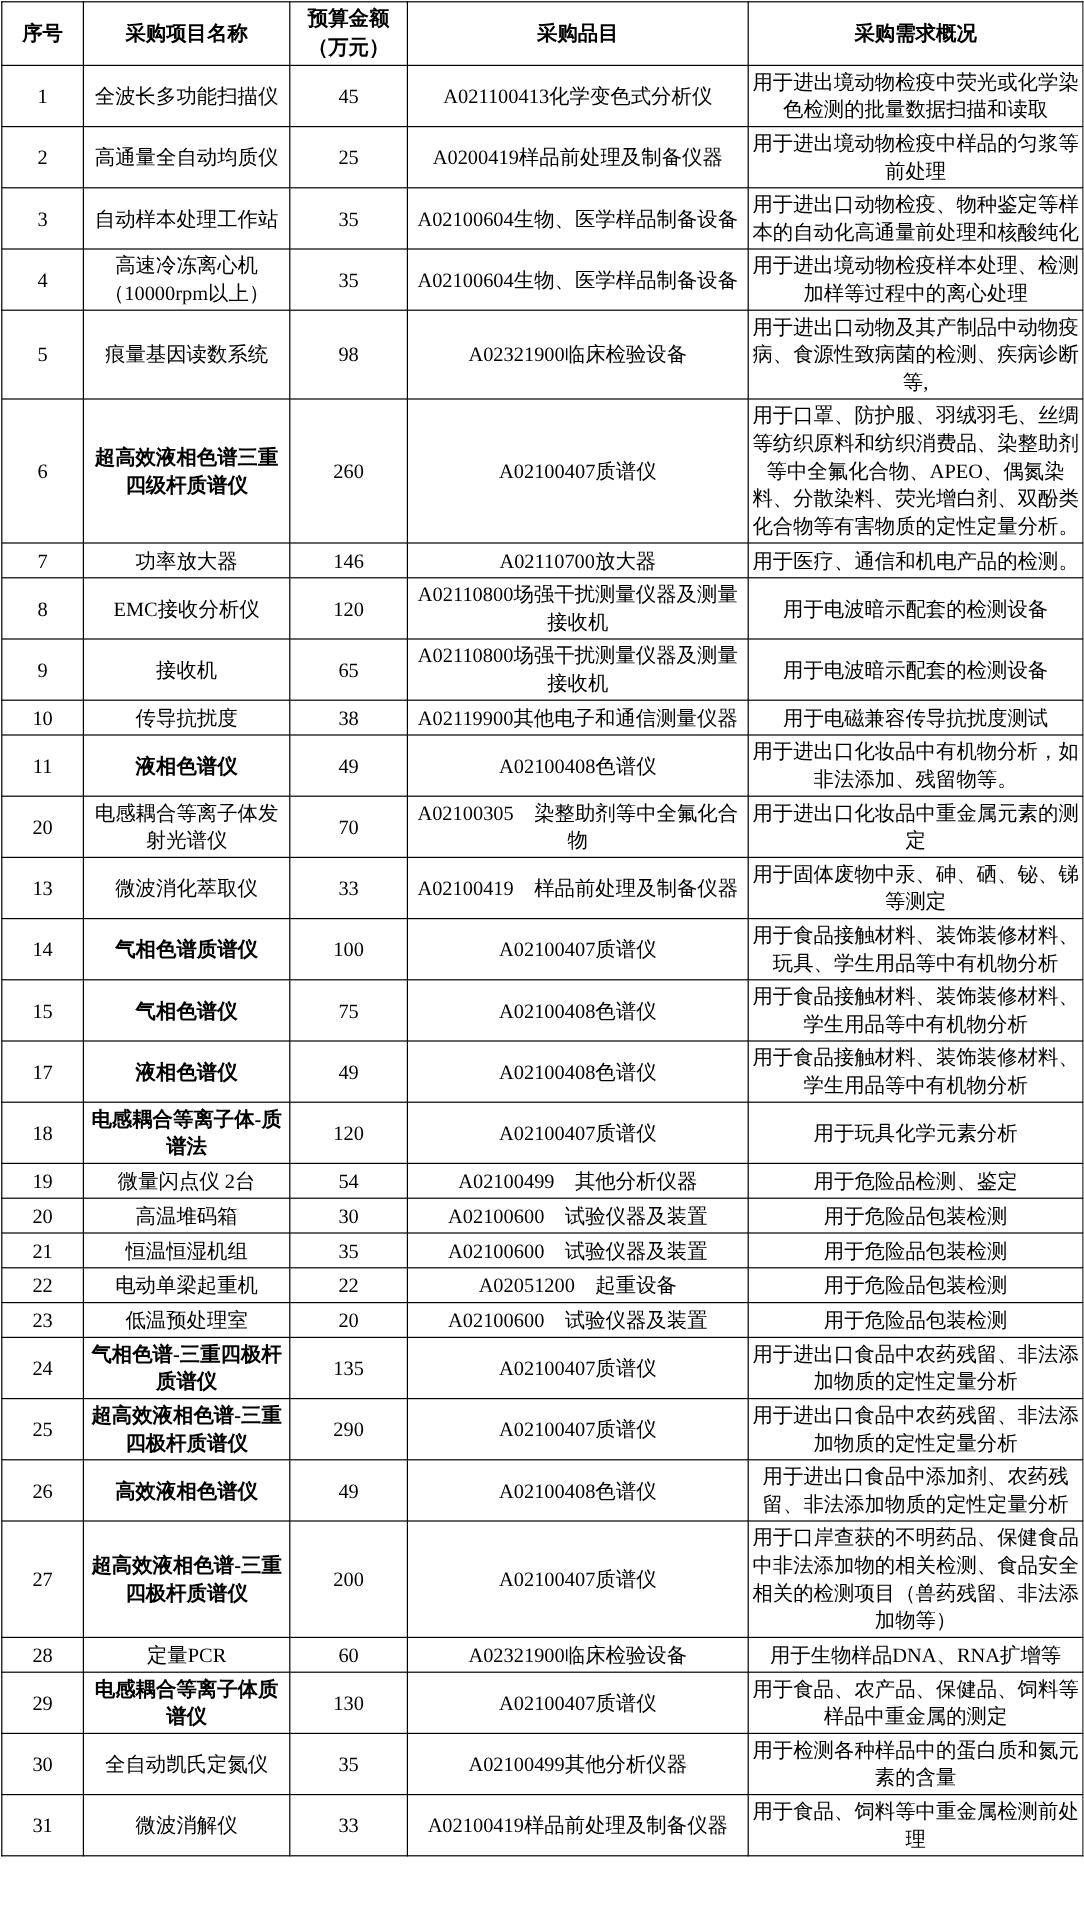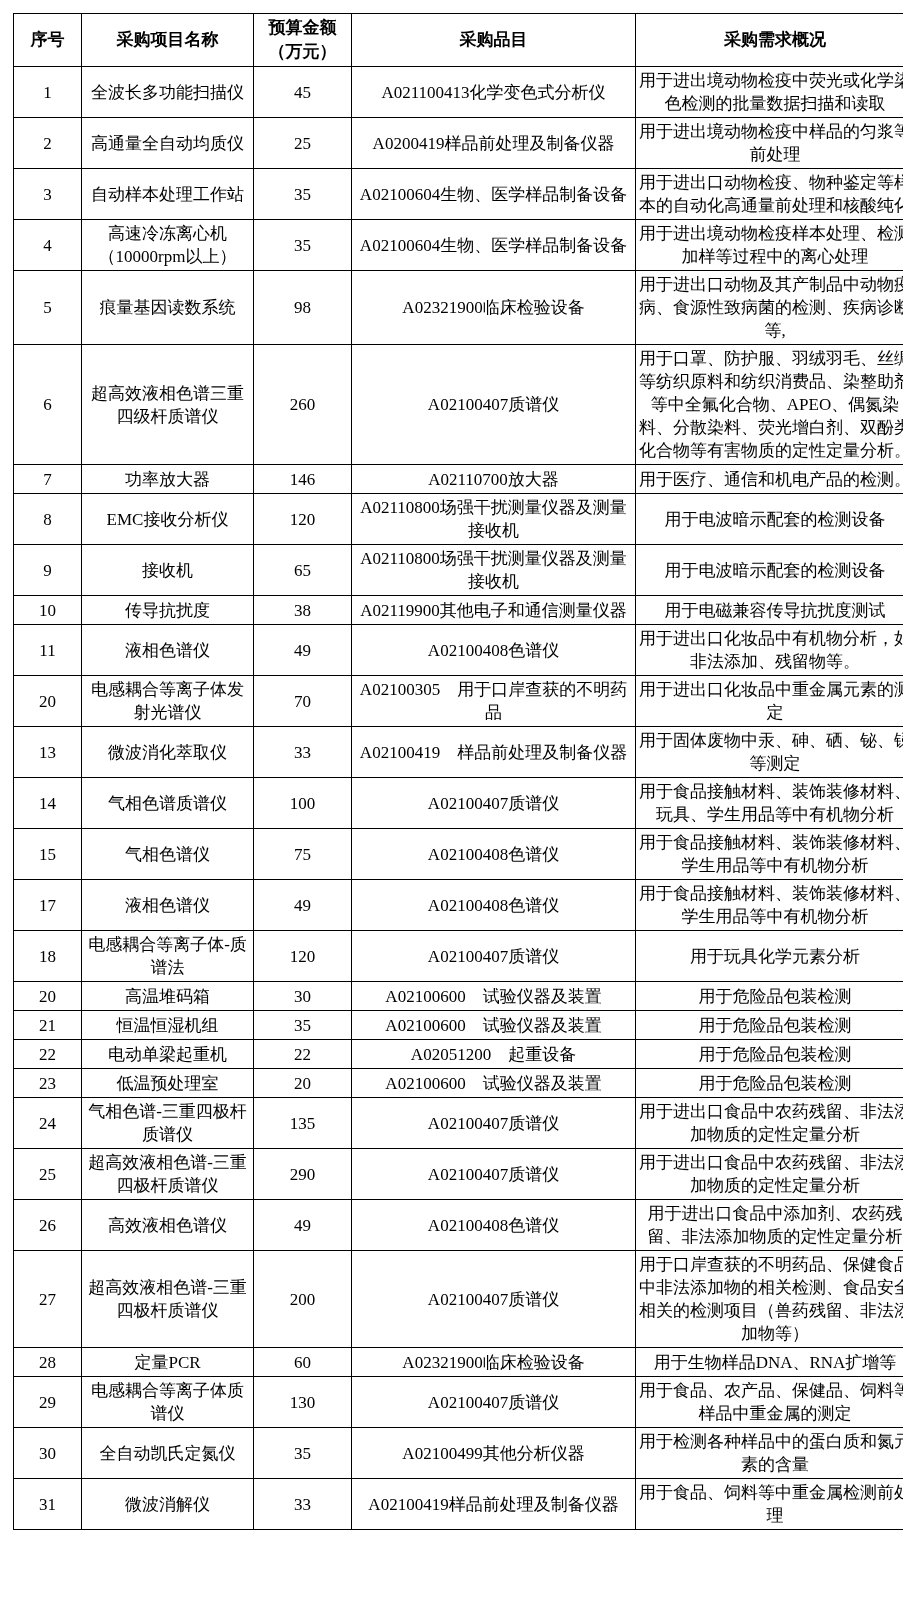--- a/index.html
+++ b/index.html
@@ -5,21 +5,21 @@
   html, body {
     margin: 0;
     padding: 0;
     background: #ffffff;
     font-family: "Liberation Serif", "DejaVu Serif", serif;
     color: #000;
   }
   .page {
     width: 808px;
     box-sizing: border-box;
-    padding: 13px;
+    padding: 1px;
   }
   table.proc-table {
     border-collapse: collapse;
     table-layout: fixed;
     width: 901px;
   }
   table.proc-table col.c-num  { width: 68px; }
   table.proc-table col.c-name { width: 172px; }
   table.proc-table col.c-bud  { width: 98px; }
   table.proc-table col.c-item { width: 284px; }
@@ -37,21 +37,21 @@
   }
   table.proc-table th {
     font-weight: bold;
     white-space: pre-line;
     height: 44px;
     line-height: 24px;
   }
   table.proc-table td {
     height: 24px;
   }
-  td.bold { font-weight: normal; }
+  td.bold { font-weight: bold; }
 </style>
 </head>
 <body>
 
 <div class="page">
   <table class="proc-table">
     <colgroup>
       <col class="c-num">
         <col class="c-name">
         <col class="c-bud">
@@ -143,21 +143,21 @@
           <td>11</td>
           <td class="bold">液相色谱仪</td>
           <td>49</td>
           <td>A02100408色谱仪</td>
           <td>用于进出口化妆品中有机物分析，如非法添加、残留物等。</td>
         </tr>
         <tr>
           <td>20</td>
           <td>电感耦合等离子体发射光谱仪</td>
           <td>70</td>
-          <td>A02100305　用于口岸查获的不明药品</td>
+          <td>A02100305　染整助剂等中全氟化合物</td>
           <td>用于进出口化妆品中重金属元素的测定</td>
         </tr>
         <tr>
           <td>13</td>
           <td>微波消化萃取仪</td>
           <td>33</td>
           <td>A02100419　样品前处理及制备仪器</td>
           <td>用于固体废物中汞、砷、硒、铋、锑等测定</td>
         </tr>
         <tr>
@@ -182,20 +182,27 @@
           <td>用于食品接触材料、装饰装修材料、学生用品等中有机物分析</td>
         </tr>
         <tr>
           <td>18</td>
           <td class="bold">电感耦合等离子体-质谱法</td>
           <td>120</td>
           <td>A02100407质谱仪</td>
           <td>用于玩具化学元素分析</td>
         </tr>
         <tr>
+          <td>19</td>
+          <td>微量闪点仪 2台</td>
+          <td>54</td>
+          <td>A02100499　其他分析仪器</td>
+          <td>用于危险品检测、鉴定</td>
+        </tr>
+        <tr>
           <td>20</td>
           <td>高温堆码箱</td>
           <td>30</td>
           <td>A02100600　试验仪器及装置</td>
           <td>用于危险品包装检测</td>
         </tr>
         <tr>
           <td>21</td>
           <td>恒温恒湿机组</td>
           <td>35</td>

